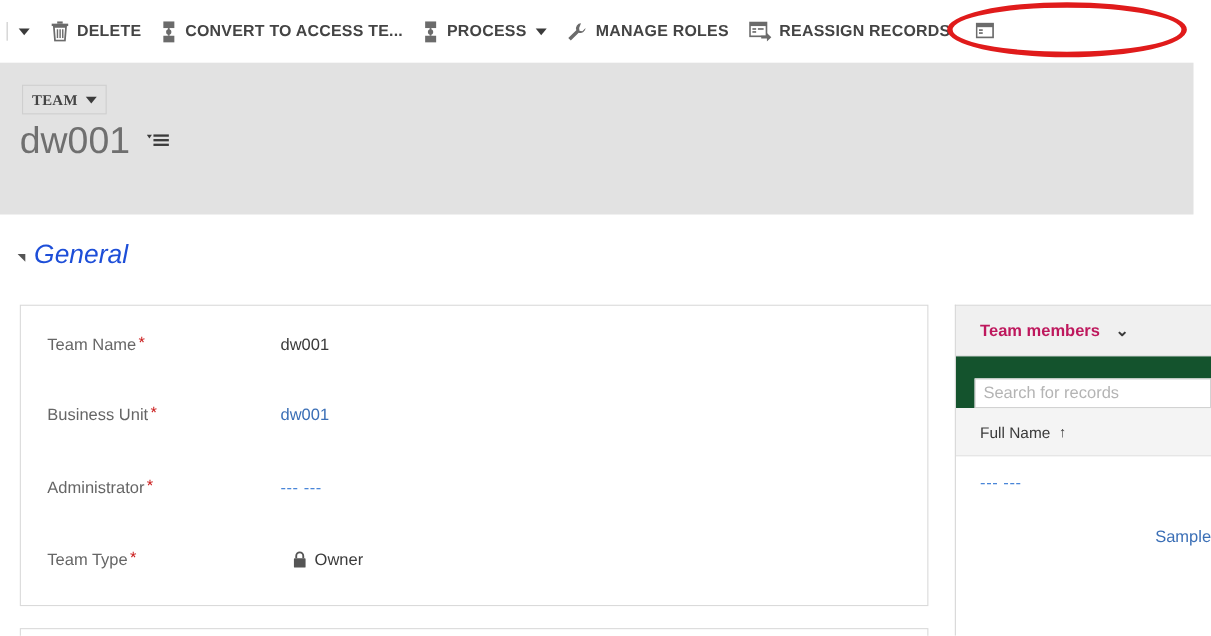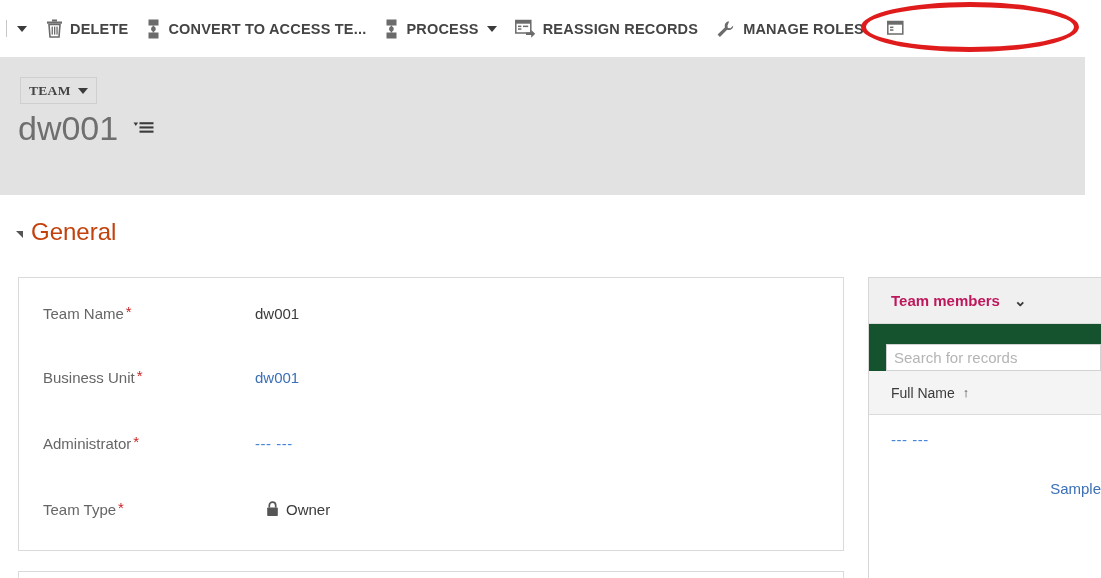--- a/index.html
+++ b/index.html
@@ -143,22 +143,23 @@
   }
   .section-toggle {
     width: 0; height: 0;
     border-top: 7px solid #555555;
     border-left: 7px solid transparent;
     margin-right: 8px;
     margin-top: 4px;
   }
   .section-title {
     font-size: 24px;
-    color: #c2410c;
+    color: #1d4ed8;
     font-weight: normal;
+    font-style: italic;
   }
 
   .form-panel {
     position: absolute;
     left: 18px;
     top: 277px;
     width: 826px;
     height: 274px;
     border: 1px solid #dadada;
     background: #ffffff;
@@ -349,39 +350,39 @@
         <rect x="6.6" y="6.5" width="1.6" height="7" fill="#6b6b6b"></rect>
         <circle cx="7.4" cy="10" r="2.4" fill="#6b6b6b"></circle>
       </svg>
     </span>
     <span class="cb-label">PROCESS</span>
     <span class="caret"></span>
   </div>
 
   <div class="cb-btn">
     <span class="cb-ico">
+      <svg width="20" height="18" viewBox="0 0 20 18">
+        <path d="M13.2 1.2 a4.6 4.6 0 0 0 -4.3 6.2 L1.6 14.6 l2.3 2.3 l7.2 -7.2 a4.6 4.6 0 0 0 6.2 -4.3 l-2.9 2.9 l-2.6 -0.3 l-0.3 -2.6 z" fill="#6b6b6b"></path>
+      </svg>
+    </span>
+    <span class="cb-label">MANAGE ROLES</span>
+  </div>
+
+  <div class="cb-btn">
+    <span class="cb-ico">
       <svg width="21" height="19" viewBox="0 0 21 19">
         <rect x="0.8" y="1.5" width="15" height="12.5" fill="none" stroke="#6b6b6b" stroke-width="1.5"></rect>
         <rect x="0.8" y="1.5" width="15" height="3.2" fill="#6b6b6b"></rect>
         <rect x="3" y="6.6" width="3.4" height="1.5" fill="#6b6b6b"></rect>
         <rect x="3" y="9.3" width="3.4" height="1.5" fill="#6b6b6b"></rect>
         <rect x="8" y="6.6" width="5.2" height="1.5" fill="#6b6b6b"></rect>
         <path d="M11 13.5 h5.2 v-2.6 l4 3.9 -4 3.9 v-2.6 h-5.2 z" fill="#6b6b6b"></path>
       </svg>
     </span>
     <span class="cb-label">REASSIGN RECORDS</span>
-  </div>
-
-  <div class="cb-btn">
-    <span class="cb-ico">
-      <svg width="20" height="18" viewBox="0 0 20 18">
-        <path d="M13.2 1.2 a4.6 4.6 0 0 0 -4.3 6.2 L1.6 14.6 l2.3 2.3 l7.2 -7.2 a4.6 4.6 0 0 0 6.2 -4.3 l-2.9 2.9 l-2.6 -0.3 l-0.3 -2.6 z" fill="#6b6b6b"></path>
-      </svg>
-    </span>
-    <span class="cb-label">MANAGE ROLES</span>
   </div>
 
   <div class="cb-btn" style="padding-left:14px;">
     <span class="cb-ico">
       <svg width="19" height="17" viewBox="0 0 19 17">
         <rect x="0.8" y="1.5" width="15" height="12.5" fill="none" stroke="#6b6b6b" stroke-width="1.5"></rect>
         <rect x="0.8" y="1.5" width="15" height="3.2" fill="#6b6b6b"></rect>
         <rect x="3" y="6.6" width="3.4" height="1.5" fill="#6b6b6b"></rect>
         <rect x="3" y="9.3" width="3.4" height="1.5" fill="#6b6b6b"></rect>
       </svg>

